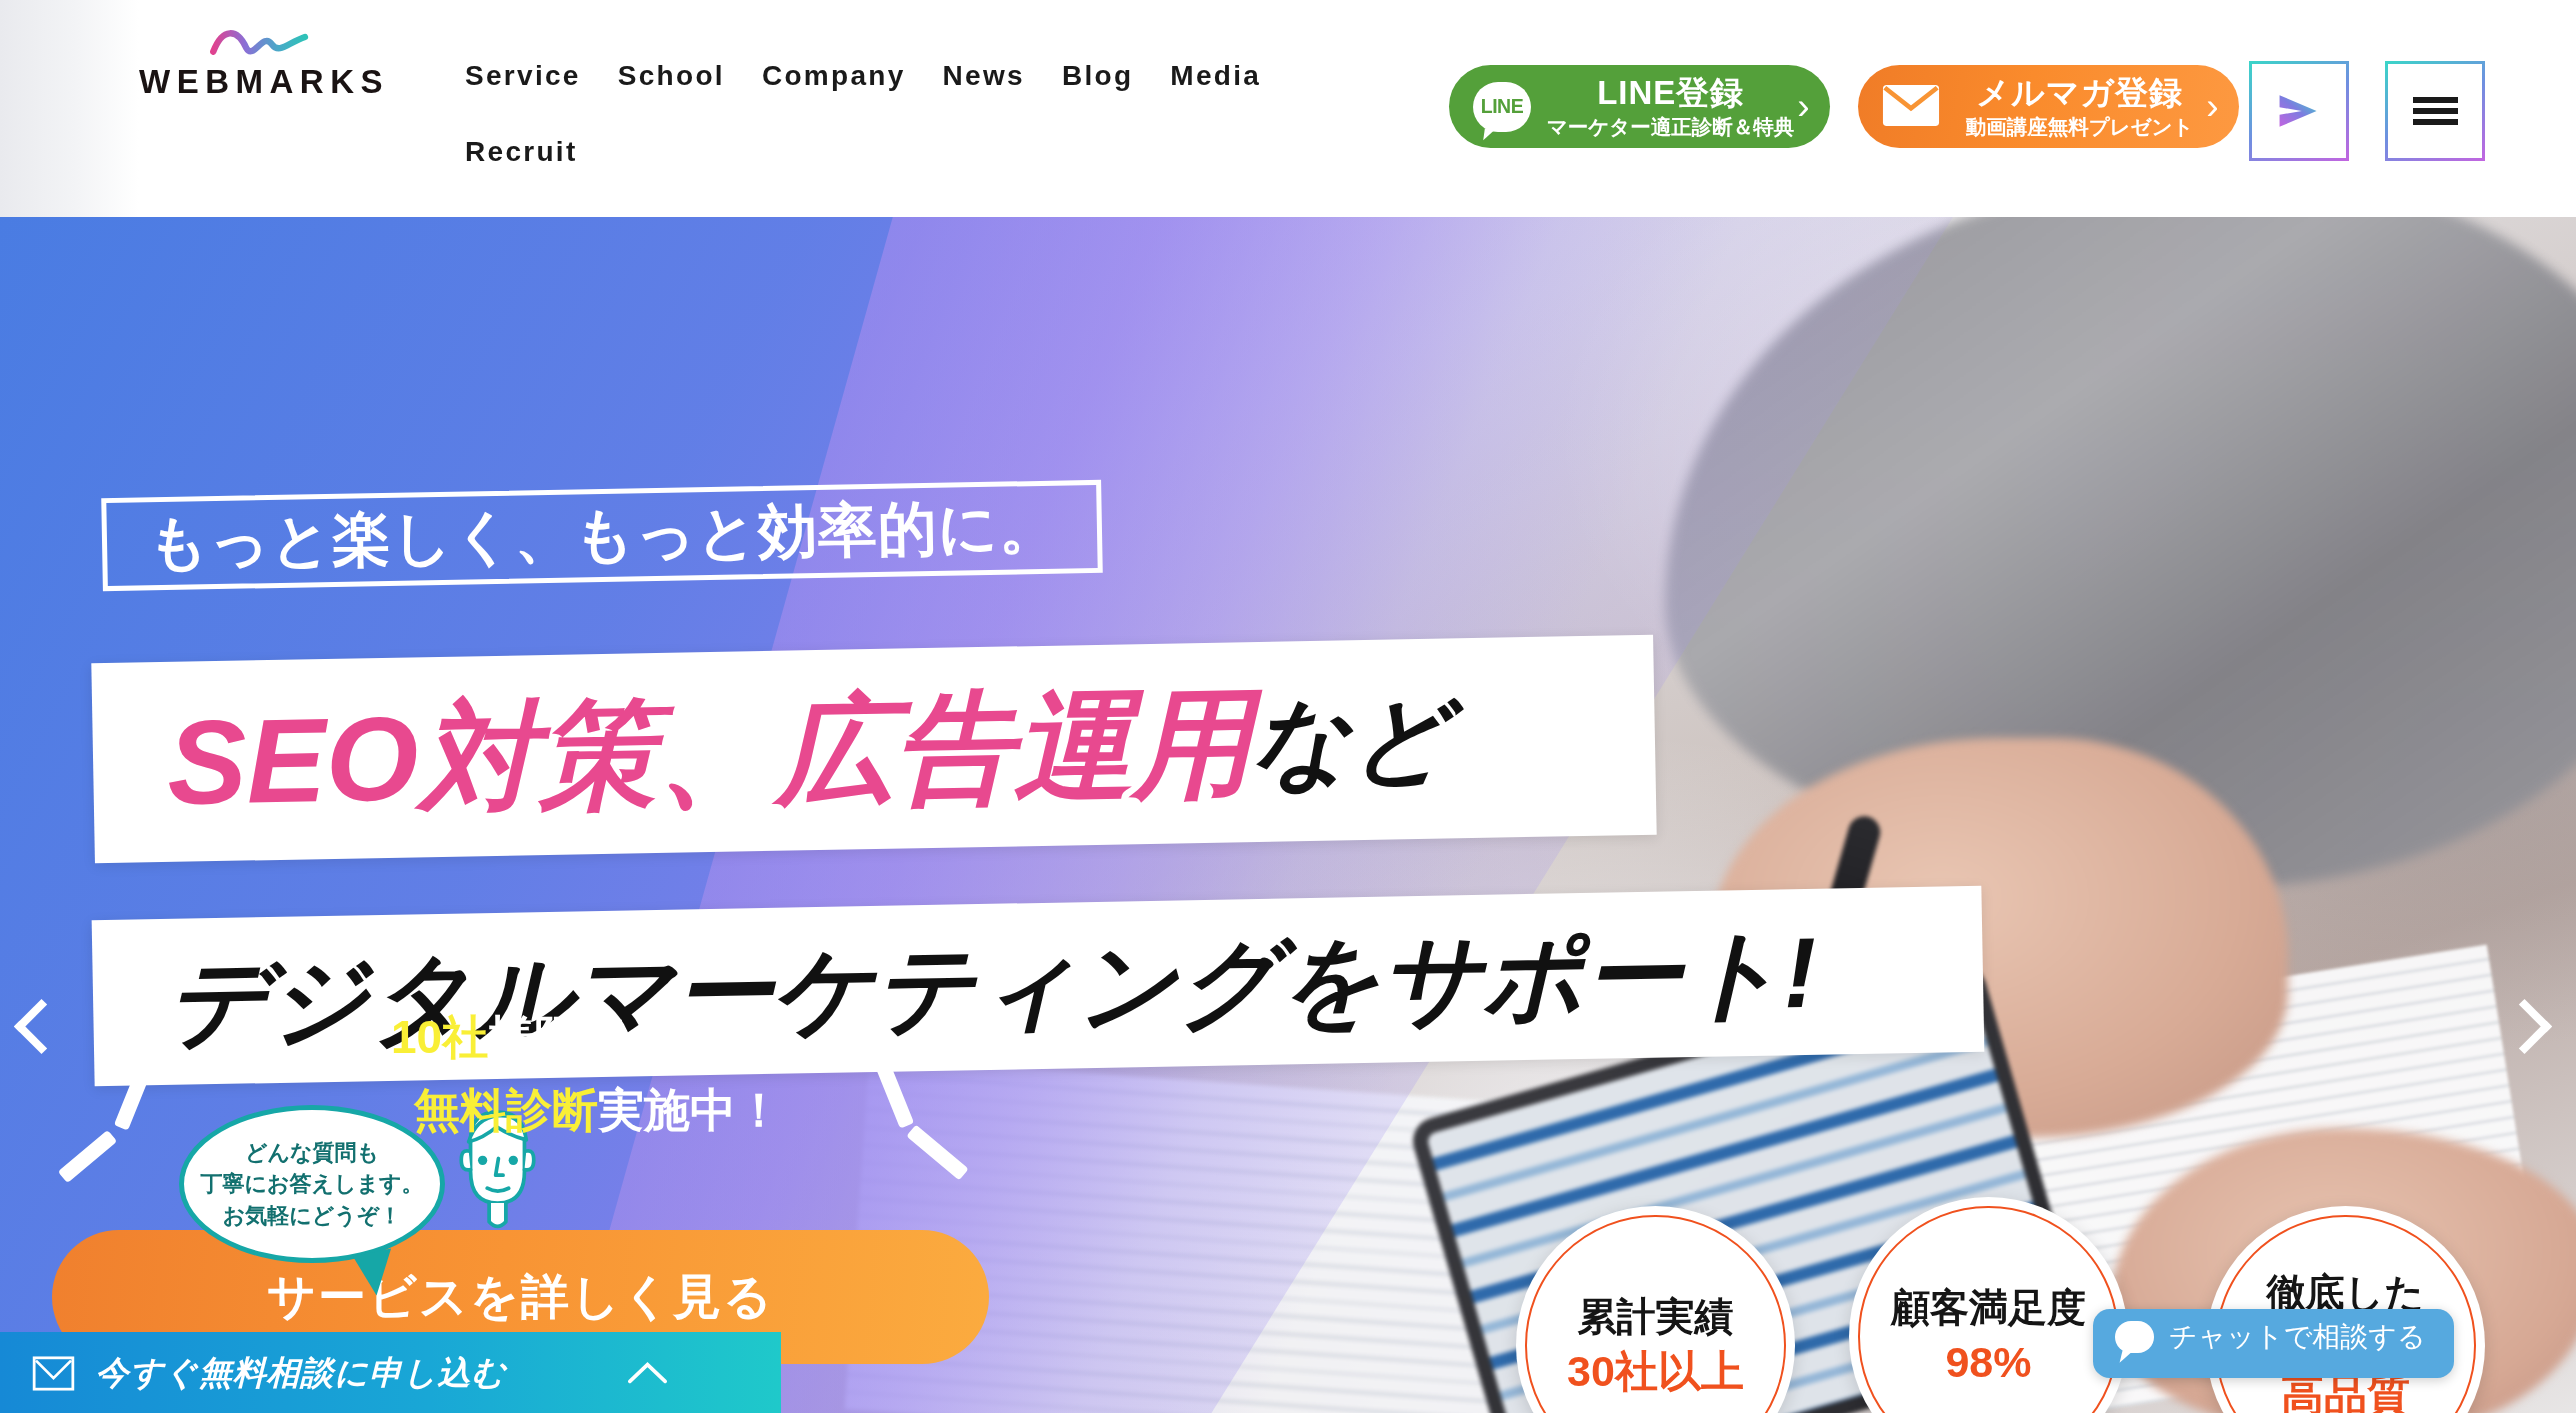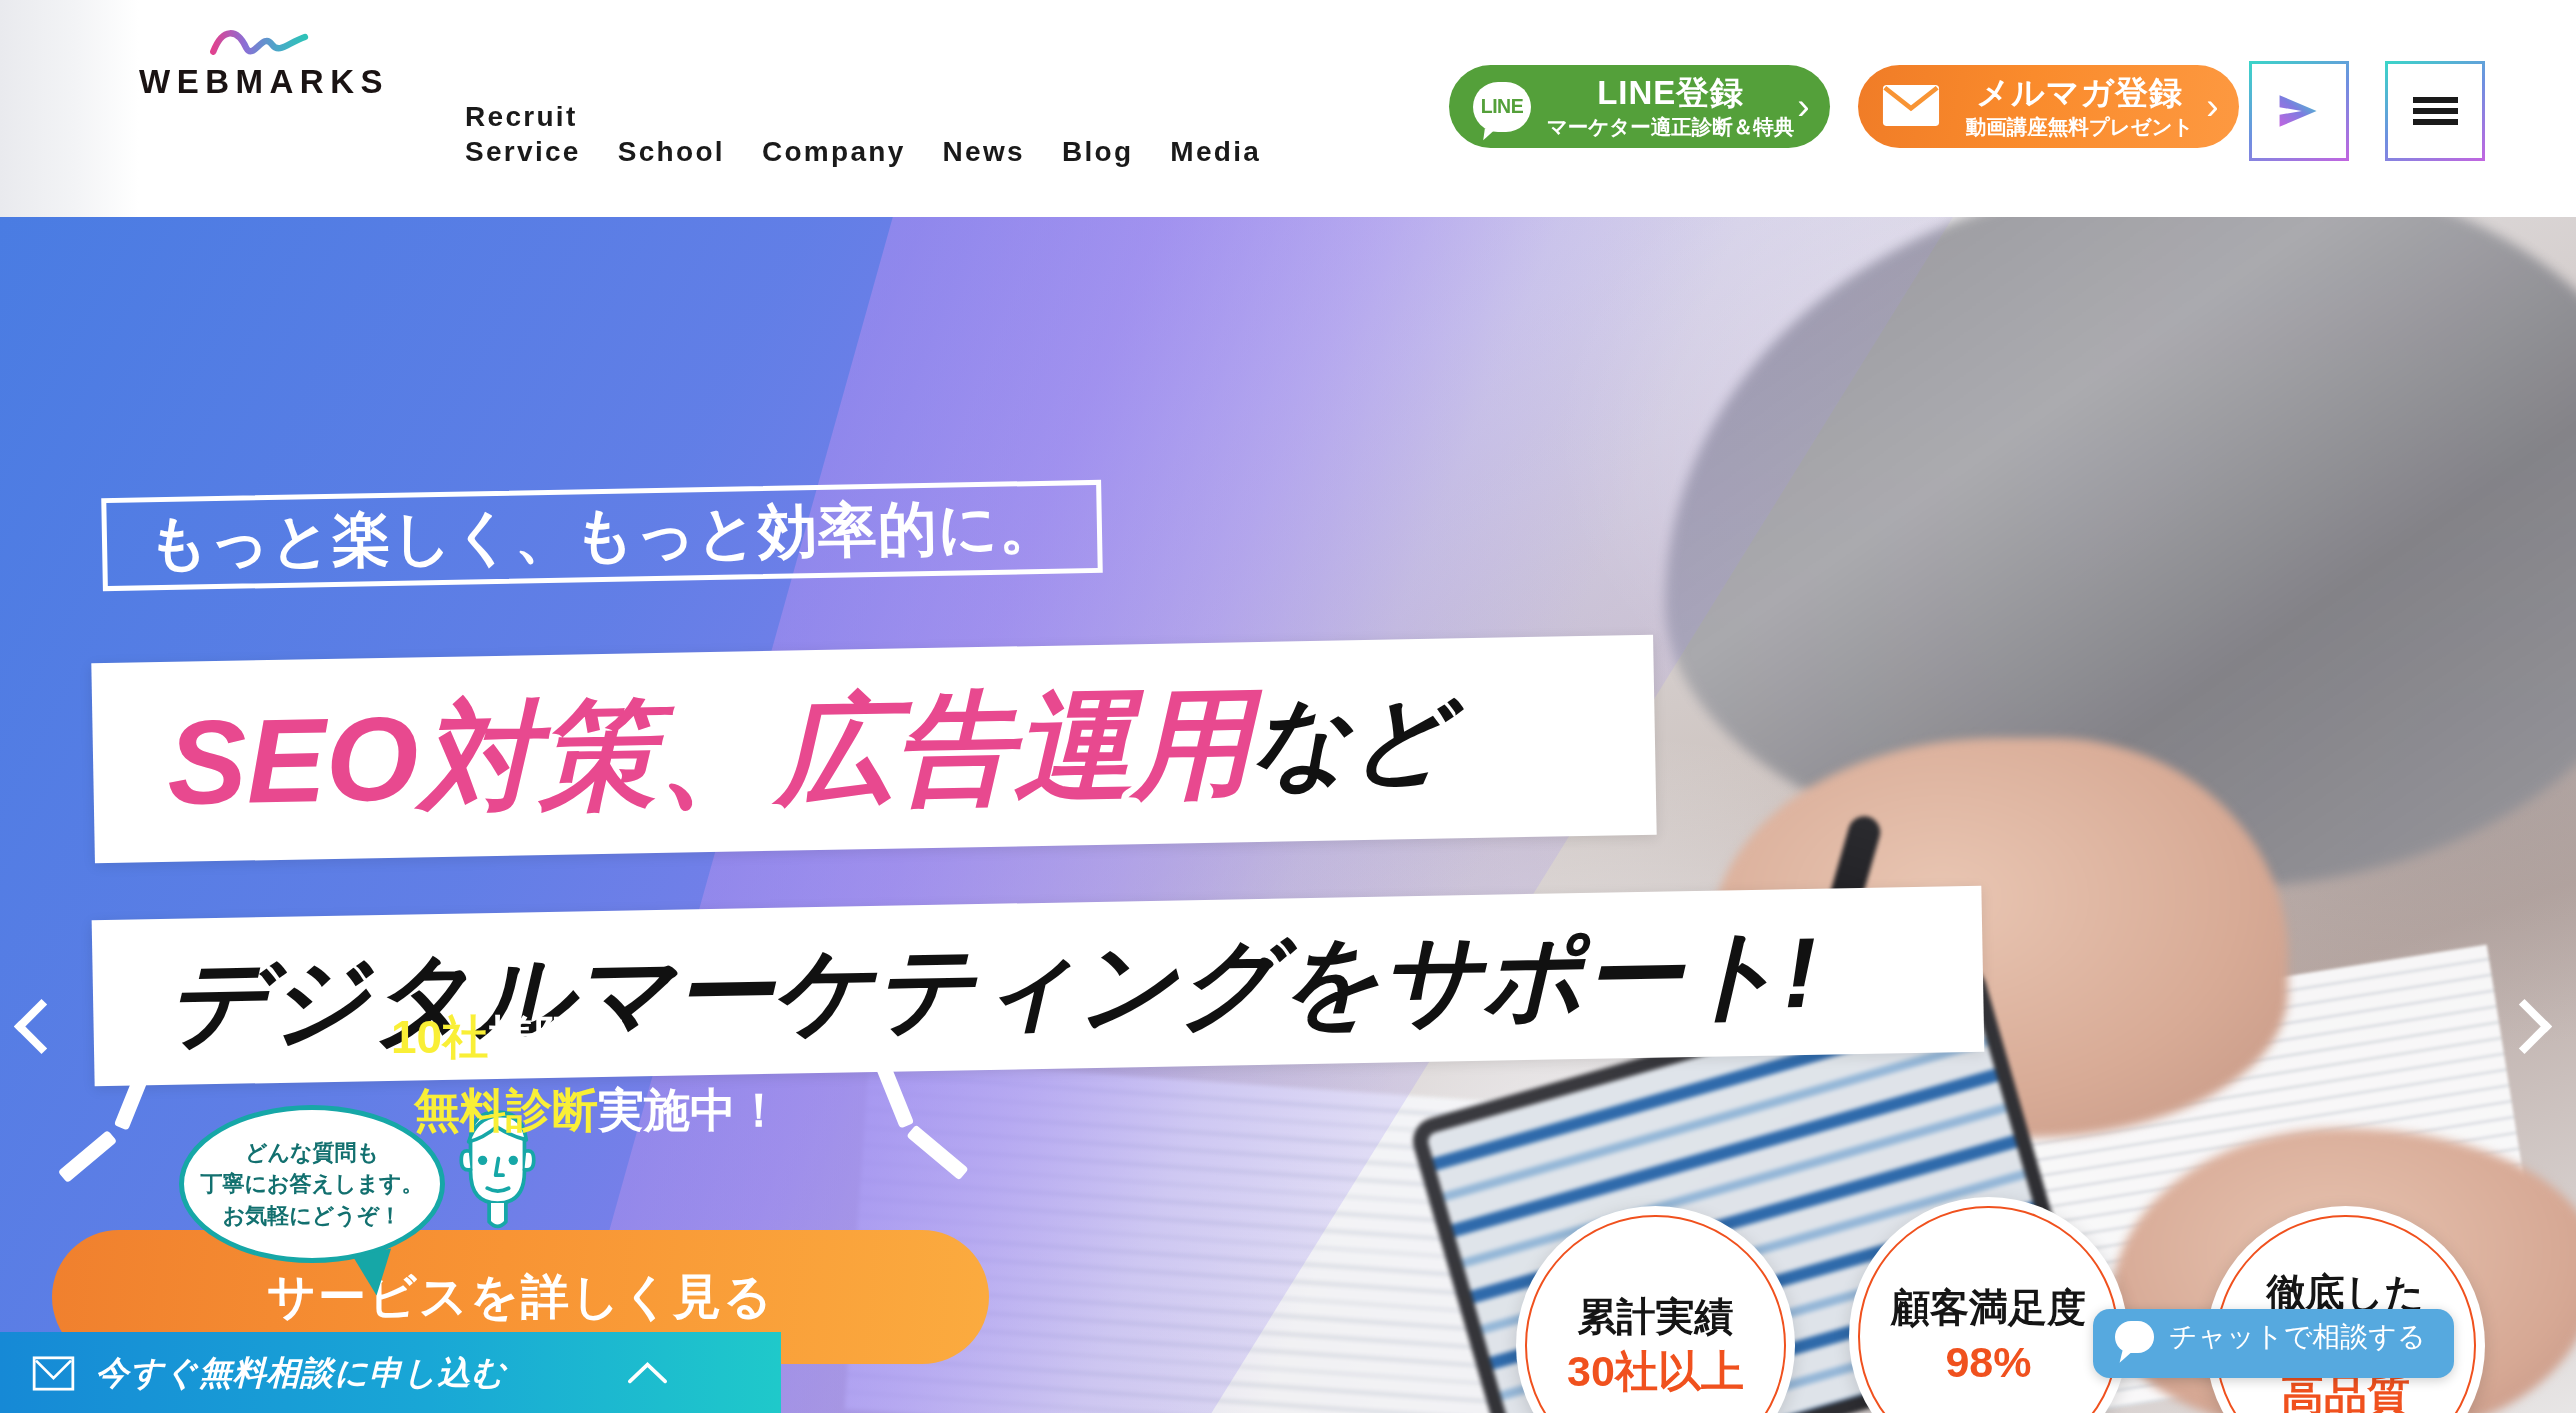--- a/index.html
+++ b/index.html
@@ -334,30 +334,30 @@
           <stop offset="70%" stop-color="#4aa8c8"></stop>
           <stop offset="100%" stop-color="#2ec2b8"></stop>
         </linearGradient>
       </defs>
       <path d="M4 28 C14 2, 30 2, 40 24 C48 38, 58 6, 68 20 C76 31, 86 18, 104 12" fill="none" stroke="url(#lgw)" stroke-width="7" stroke-linecap="round"></path>
     </svg>
     <div class="logo-text">WEBMARKS</div>
   </div>
 
   <nav class="nav">
-    <div class="nav-row nav-row2">
-      <div class="nav-item">Recruit</div>
-    </div>
     <div class="nav-row">
       <div class="nav-item">Service</div>
       <div class="nav-item">School</div>
       <div class="nav-item">Company</div>
       <div class="nav-item">News</div>
       <div class="nav-item">Blog</div>
       <div class="nav-item">Media</div>
+    </div>
+    <div class="nav-row nav-row2">
+      <div class="nav-item">Recruit</div>
     </div>
   </nav>
 
   <div class="cta-line">
     <div class="cta-ic">
       <div class="line-badge">
           <span>LINE</span>
         </div>
     </div>
     <div class="cta-txt">

